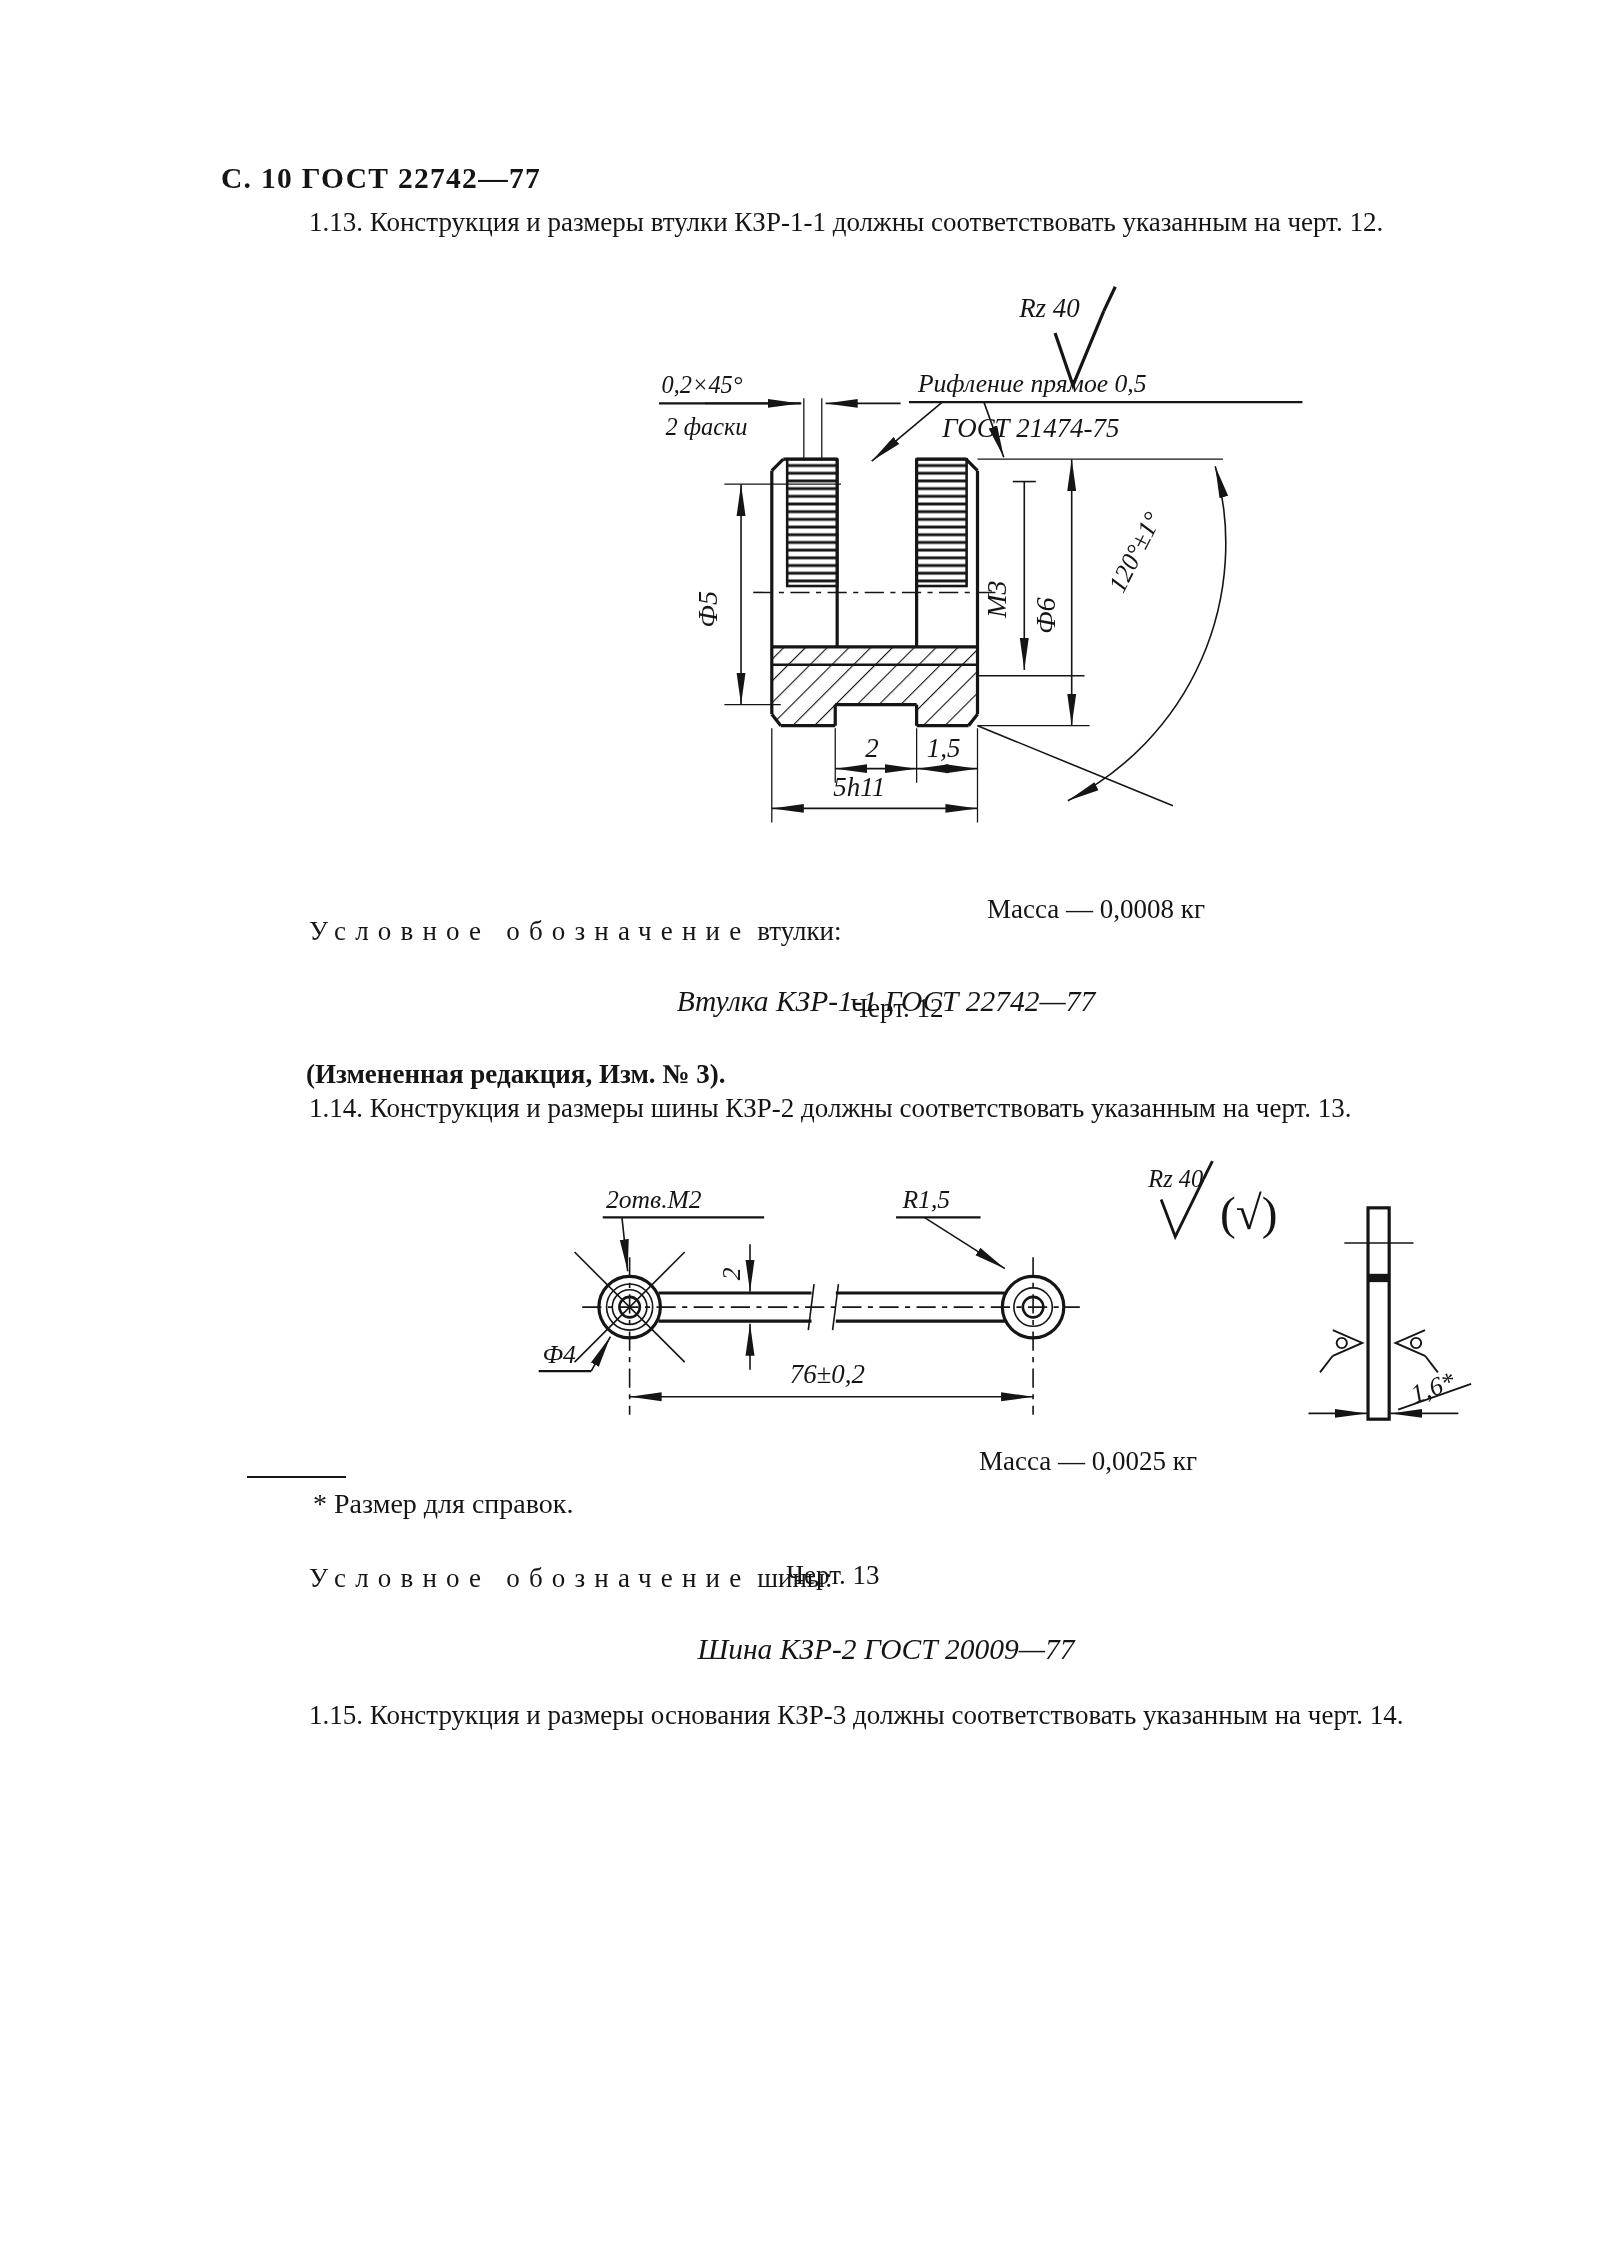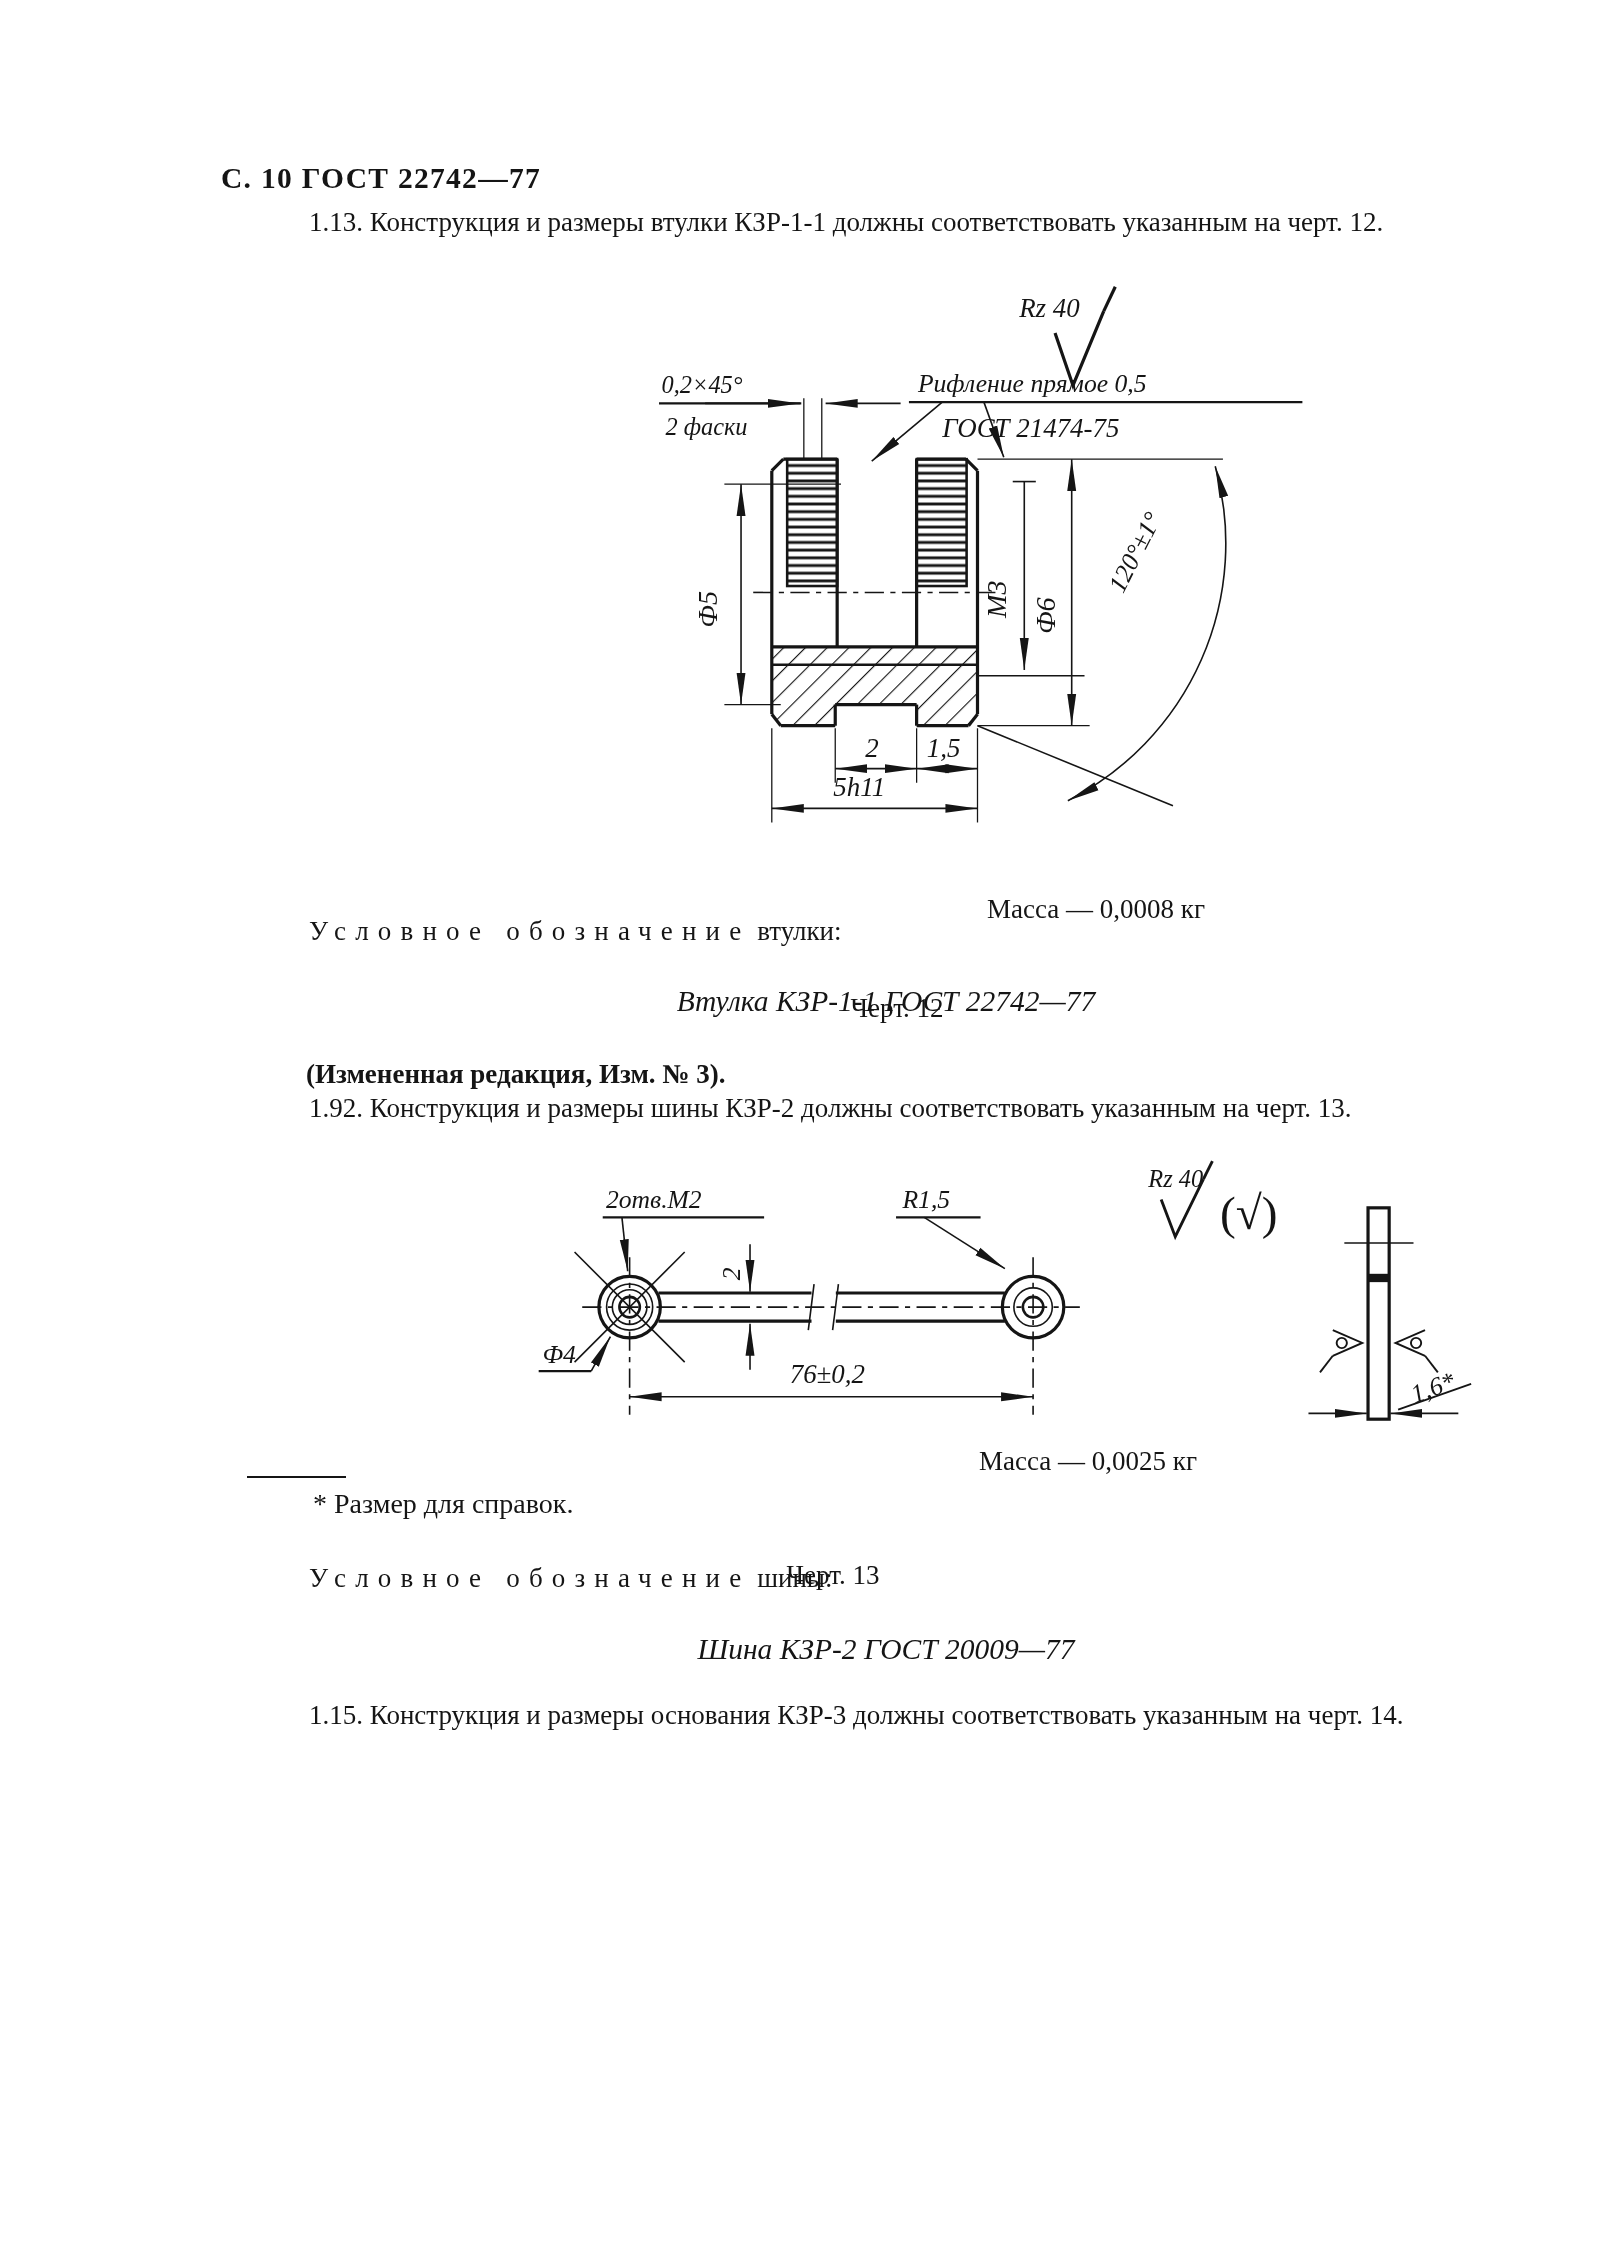--- a/index.html
+++ b/index.html
@@ -139,21 +139,21 @@
 <div class="abs cap" style="left:737px;top:993px;text-align:center;">Черт. 12</div>
 
 <div class="abs desig" style="left:309px;top:916px;">
   <span class="sp">Условное обозначение</span>
   <span>втулки:</span>
 </div>
 <div class="abs desigval" style="left:221px;top:985px;">Втулка КЗР-1-1 ГОСТ 22742—77</div>
 
 <div class="abs amend" style="left:306px;top:1059px;">(Измененная редакция, Изм. № 3).</div>
 
-<div class="abs para" style="left:221px;top:1092px;">1.92. Конструкция и размеры шины КЗР-2 должны соответствовать указанным на черт. 13.</div>
+<div class="abs para" style="left:221px;top:1092px;">1.14. Конструкция и размеры шины КЗР-2 должны соответствовать указанным на черт. 13.</div>
 
 <svg style="left:500px;top:1147px;" width="1038" height="301" viewBox="0 0 1620 470">
   <defs>
     <marker id="arw13" markerUnits="userSpaceOnUse" markerWidth="52" markerHeight="18" refX="50" refY="9" orient="auto-start-reverse">
       <path d="M0,2 L50,9 L0,16 Z" fill="#151515"></path>
     </marker>
   </defs>
 
   <g>
     <text class="t40" x="165" y="96">2отв.М2</text>

